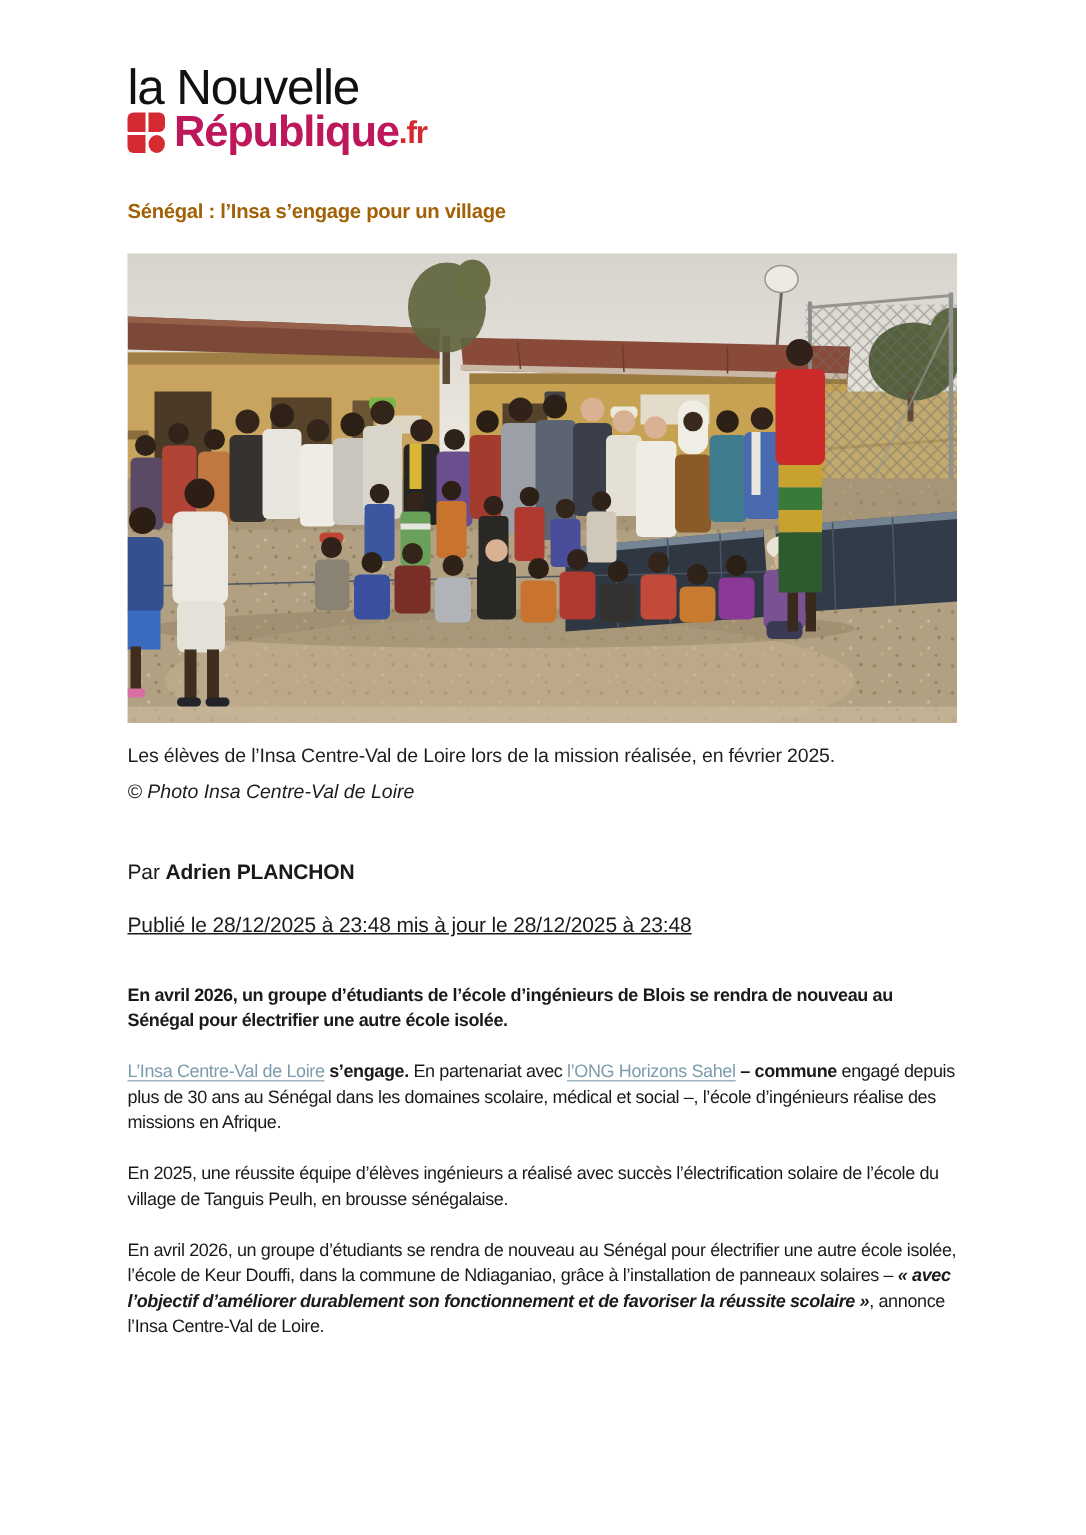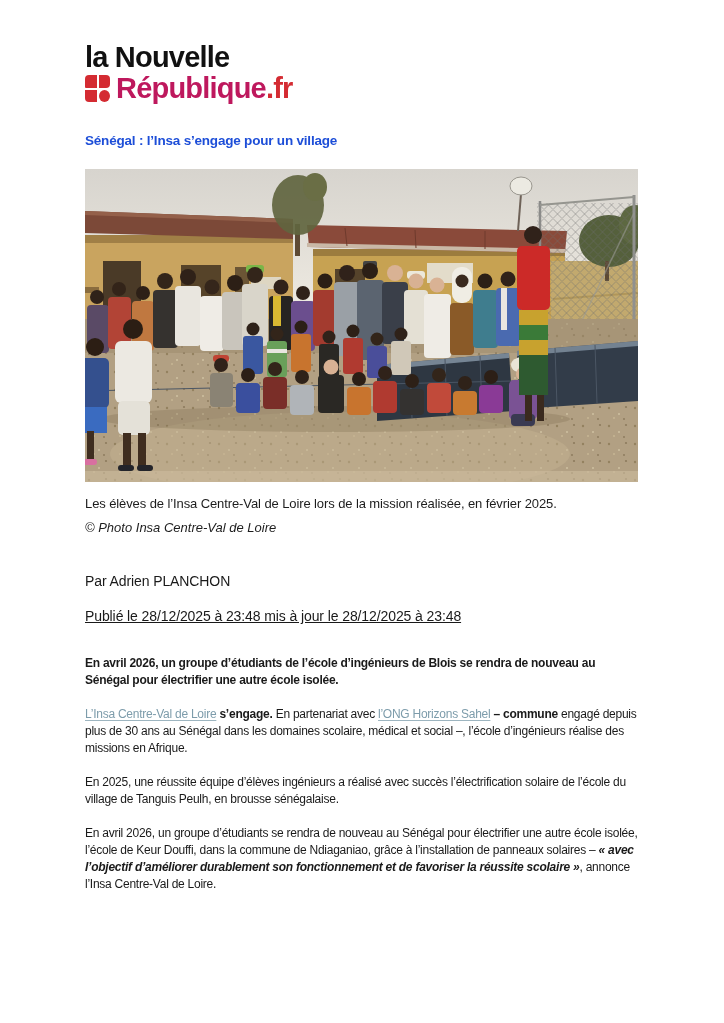--- a/index.html
+++ b/index.html
@@ -8,54 +8,54 @@
     width: 724px; height: 1023px;
     font-family: "Liberation Sans", sans-serif;
     color: #1a1a1a;
     overflow: hidden;
   }
   .content { padding: 42px 0 0 85px; width: 638px; }
 
   
   .logo { cursor: pointer; }
   .logo-line1 {
-    font-size: 29px; font-weight: 700; letter-spacing: -0.8px;
+    font-size: 33px; font-weight: 400; letter-spacing: -0.8px;
     color: #111; line-height: 31px;
   }
   .logo-line2 { display: flex; align-items: center; line-height: 31px; }
   .logo-icon {
     width: 25px; height: 27px; margin-right: 6px;
     display: grid; grid-template-columns: 12px 11px; grid-template-rows: 13px 12px; gap: 2px;
   }
   .logo-icon i { display: block; background: #d42b32; }
   .logo-icon i.c1 { border-radius: 4px 0 0 1px; }
   .logo-icon i.c2 { border-radius: 0 4px 4px 0; }
   .logo-icon i.c3 { border-radius: 0 0 0 4px; }
   .logo-icon i.c4 { border-radius: 50%; }
   .logo-line2 .brand { font-size: 29px; font-weight: 700; letter-spacing: -0.8px; color: #be185d; }
-  .logo-line2 .suffix { font-size: 29px; font-weight: 700; letter-spacing: -0.8px; color: #d42b32; }
+  .logo-line2 .suffix { font-size: 21px; font-weight: 700; letter-spacing: -0.8px; color: #d42b32; }
 
   
   h1.headline {
     margin-top: 29px;
     font-size: 13.5px; font-weight: 700; letter-spacing: -0.2px;
-    color: #1d4ed8;
+    color: #a16207;
   }
 
   
   figure { margin-top: 21px; width: 639px; }
   .photo { width: 553px; height: 313px; overflow: hidden; background: #d8d5cf; }
   .photo svg { display: block; }
   figcaption { margin-top: 14px; }
   .caption { font-size: 13px; letter-spacing: -0.1px; color: #1d1d1d; }
   .credit { margin-top: 9px; font-size: 13px; font-style: italic; color: #1d1d1d; }
 
   
   .byline { margin-top: 38px; font-size: 14px; letter-spacing: -0.1px; }
-  .byline strong { font-weight: 400; }
+  .byline strong { font-weight: 700; }
   .pubdate { margin-top: 19px; font-size: 14px; letter-spacing: -0.1px; text-decoration: underline; }
 
   
   .article { width: 553px; }
   .article p { font-size: 12px; line-height: 17px; letter-spacing: -0.25px; }
   p.intro { margin-top: 31px; font-weight: 700; }
   p.bodytext { margin-top: 17px; }
   .article a {
     color: #7d9cab; text-decoration: underline;
     text-decoration-color: #9db5c0; text-underline-offset: 2px; cursor: pointer;

